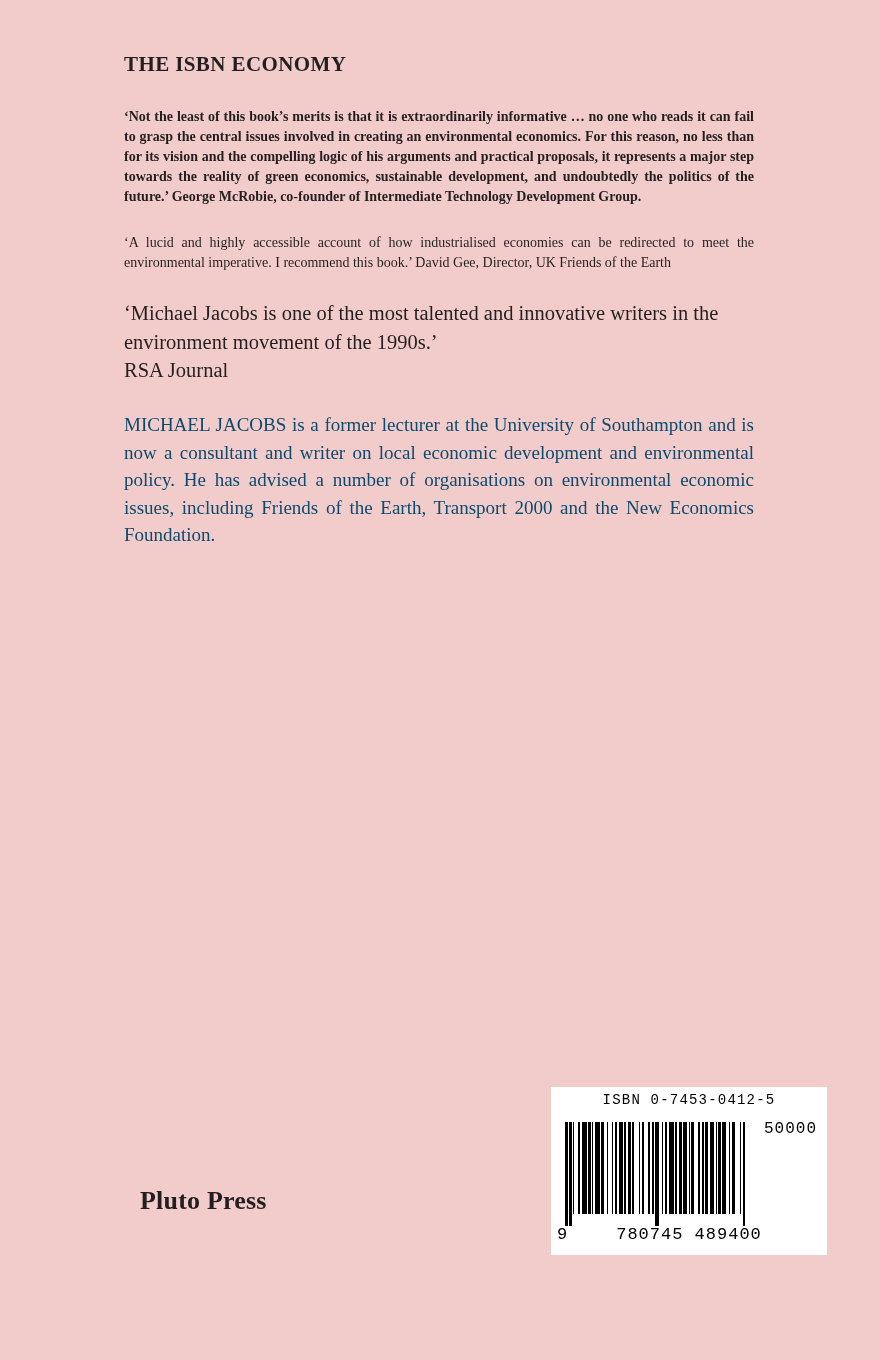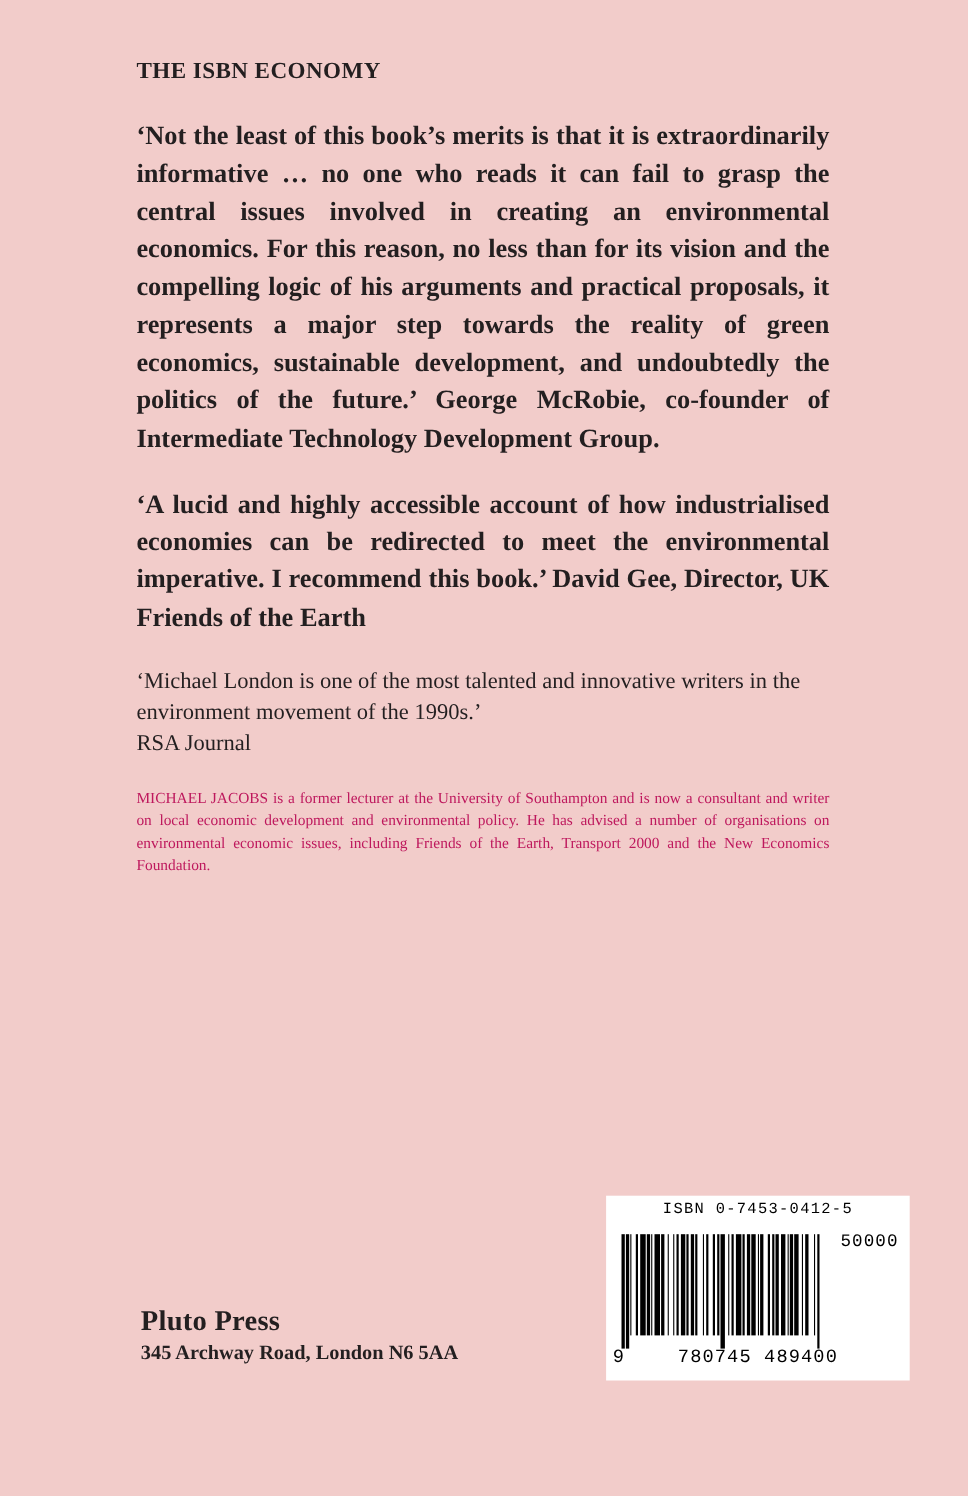--- a/index.html
+++ b/index.html
@@ -31,53 +31,53 @@
   }
   .book-title {
     font-family: "Liberation Serif", serif;
     font-size: 21px;
     font-weight: bold;
     letter-spacing: 0.4px;
     color: #231f20;
     margin: 0 0 30px 0;
   }
   .quote {
-    font-size: 24px;
+    font-size: 14px;
     line-height: 1.43;
     text-align: justify;
     color: #231f20;
     margin: 0 0 26px 0;
     font-weight: bold;
     font-family: "Liberation Serif", serif;
   }
   .quote.q1 { font-weight: bold; }
-  .quote.q2 { font-weight: bold; }
+  .quote.q2 { font-weight: normal; }
   .quote.q3 { font-weight: normal; font-size: 20.5px; text-align: left; line-height: 1.4; }
   .quote .src-italic { }
   .bio {
-    font-size: 14px;
+    font-size: 19px;
     line-height: 1.45;
     text-align: justify;
-    color: #be185d;
+    color: #0c4a6e;
     margin: 0;
     font-family: "Liberation Serif", serif;
   }
   .credits {
     position: absolute;
     left: 124px;
     top: 940px;
     font-size: 16.5px;
     font-style: italic;
     font-weight: bold;
     line-height: 1.38;
     color: #231f20;
   }
   .publisher {
     position: absolute;
-    left: 128px;
+    left: 140px;
     top: 1186px;
   }
   .publisher-name {
     font-size: 26px;
     font-weight: bold;
     color: #231f20;
     letter-spacing: 0.2px;
     margin-bottom: 4px;
   }
   .publisher-address {
@@ -153,34 +153,33 @@
 <div class="cover">
 
   <div class="content">
     <h1 class="book-title">THE ISBN ECONOMY</h1>
 
     <p class="quote q1">‘Not the least of this book’s merits is that it is extraordinarily informative … no one who reads it can fail to grasp the central issues involved in creating an environmental economics. For this reason, no less than for its vision and the compelling logic of his arguments and practical proposals, it represents a major step towards the reality of green economics, sustainable development, and undoubtedly the politics of the future.’ George McRobie, co-founder of Intermediate Technology Development Group.</p>
 
     <p class="quote q2">‘A lucid and highly accessible account of how industrialised economies can be redirected to meet the environmental imperative. I recommend this book.’ David Gee, Director, UK Friends of the Earth</p>
 
     <p class="quote q3">
-      <span>‘Michael London is one of the most talented and innovative writers in the environment movement of the 1990s.’</span>
+      <span>‘Michael Jacobs is one of the most talented and innovative writers in the environment movement of the 1990s.’</span>
       <br>
       <span class="src-italic">RSA Journal</span>
     </p>
 
     <p class="bio">MICHAEL JACOBS is a former lecturer at the University of Southampton and is now a consultant and writer on local economic development and environmental policy. He has advised a number of organisations on environmental economic issues, including Friends of the Earth, Transport 2000 and the New Economics Foundation.</p>
   </div>
 
   <div class="credits">
   </div>
 
   <div class="publisher">
     <div class="publisher-name">Pluto Press</div>
-    <div class="publisher-address">345 Archway Road, London N6 5AA</div>
   </div>
 
   <div class="barcode-box">
     <div class="isbn-text">ISBN 0-7453-0412-5</div>
     <div class="small-code">50000</div>
     <div class="bars" id="bars">
         <div class="bar tall" style="width: 2.7px; margin-right: 0px; background: rgb(0, 0, 0);"></div>
         <div class="bar tall" style="width: 1.35px; margin-right: 0px; background: transparent;"></div>
         <div class="bar tall" style="width: 2.7px; margin-right: 0px; background: rgb(0, 0, 0);"></div>
         <div class="bar" style="width: 1.35px; margin-right: 0px; background: transparent;"></div>

